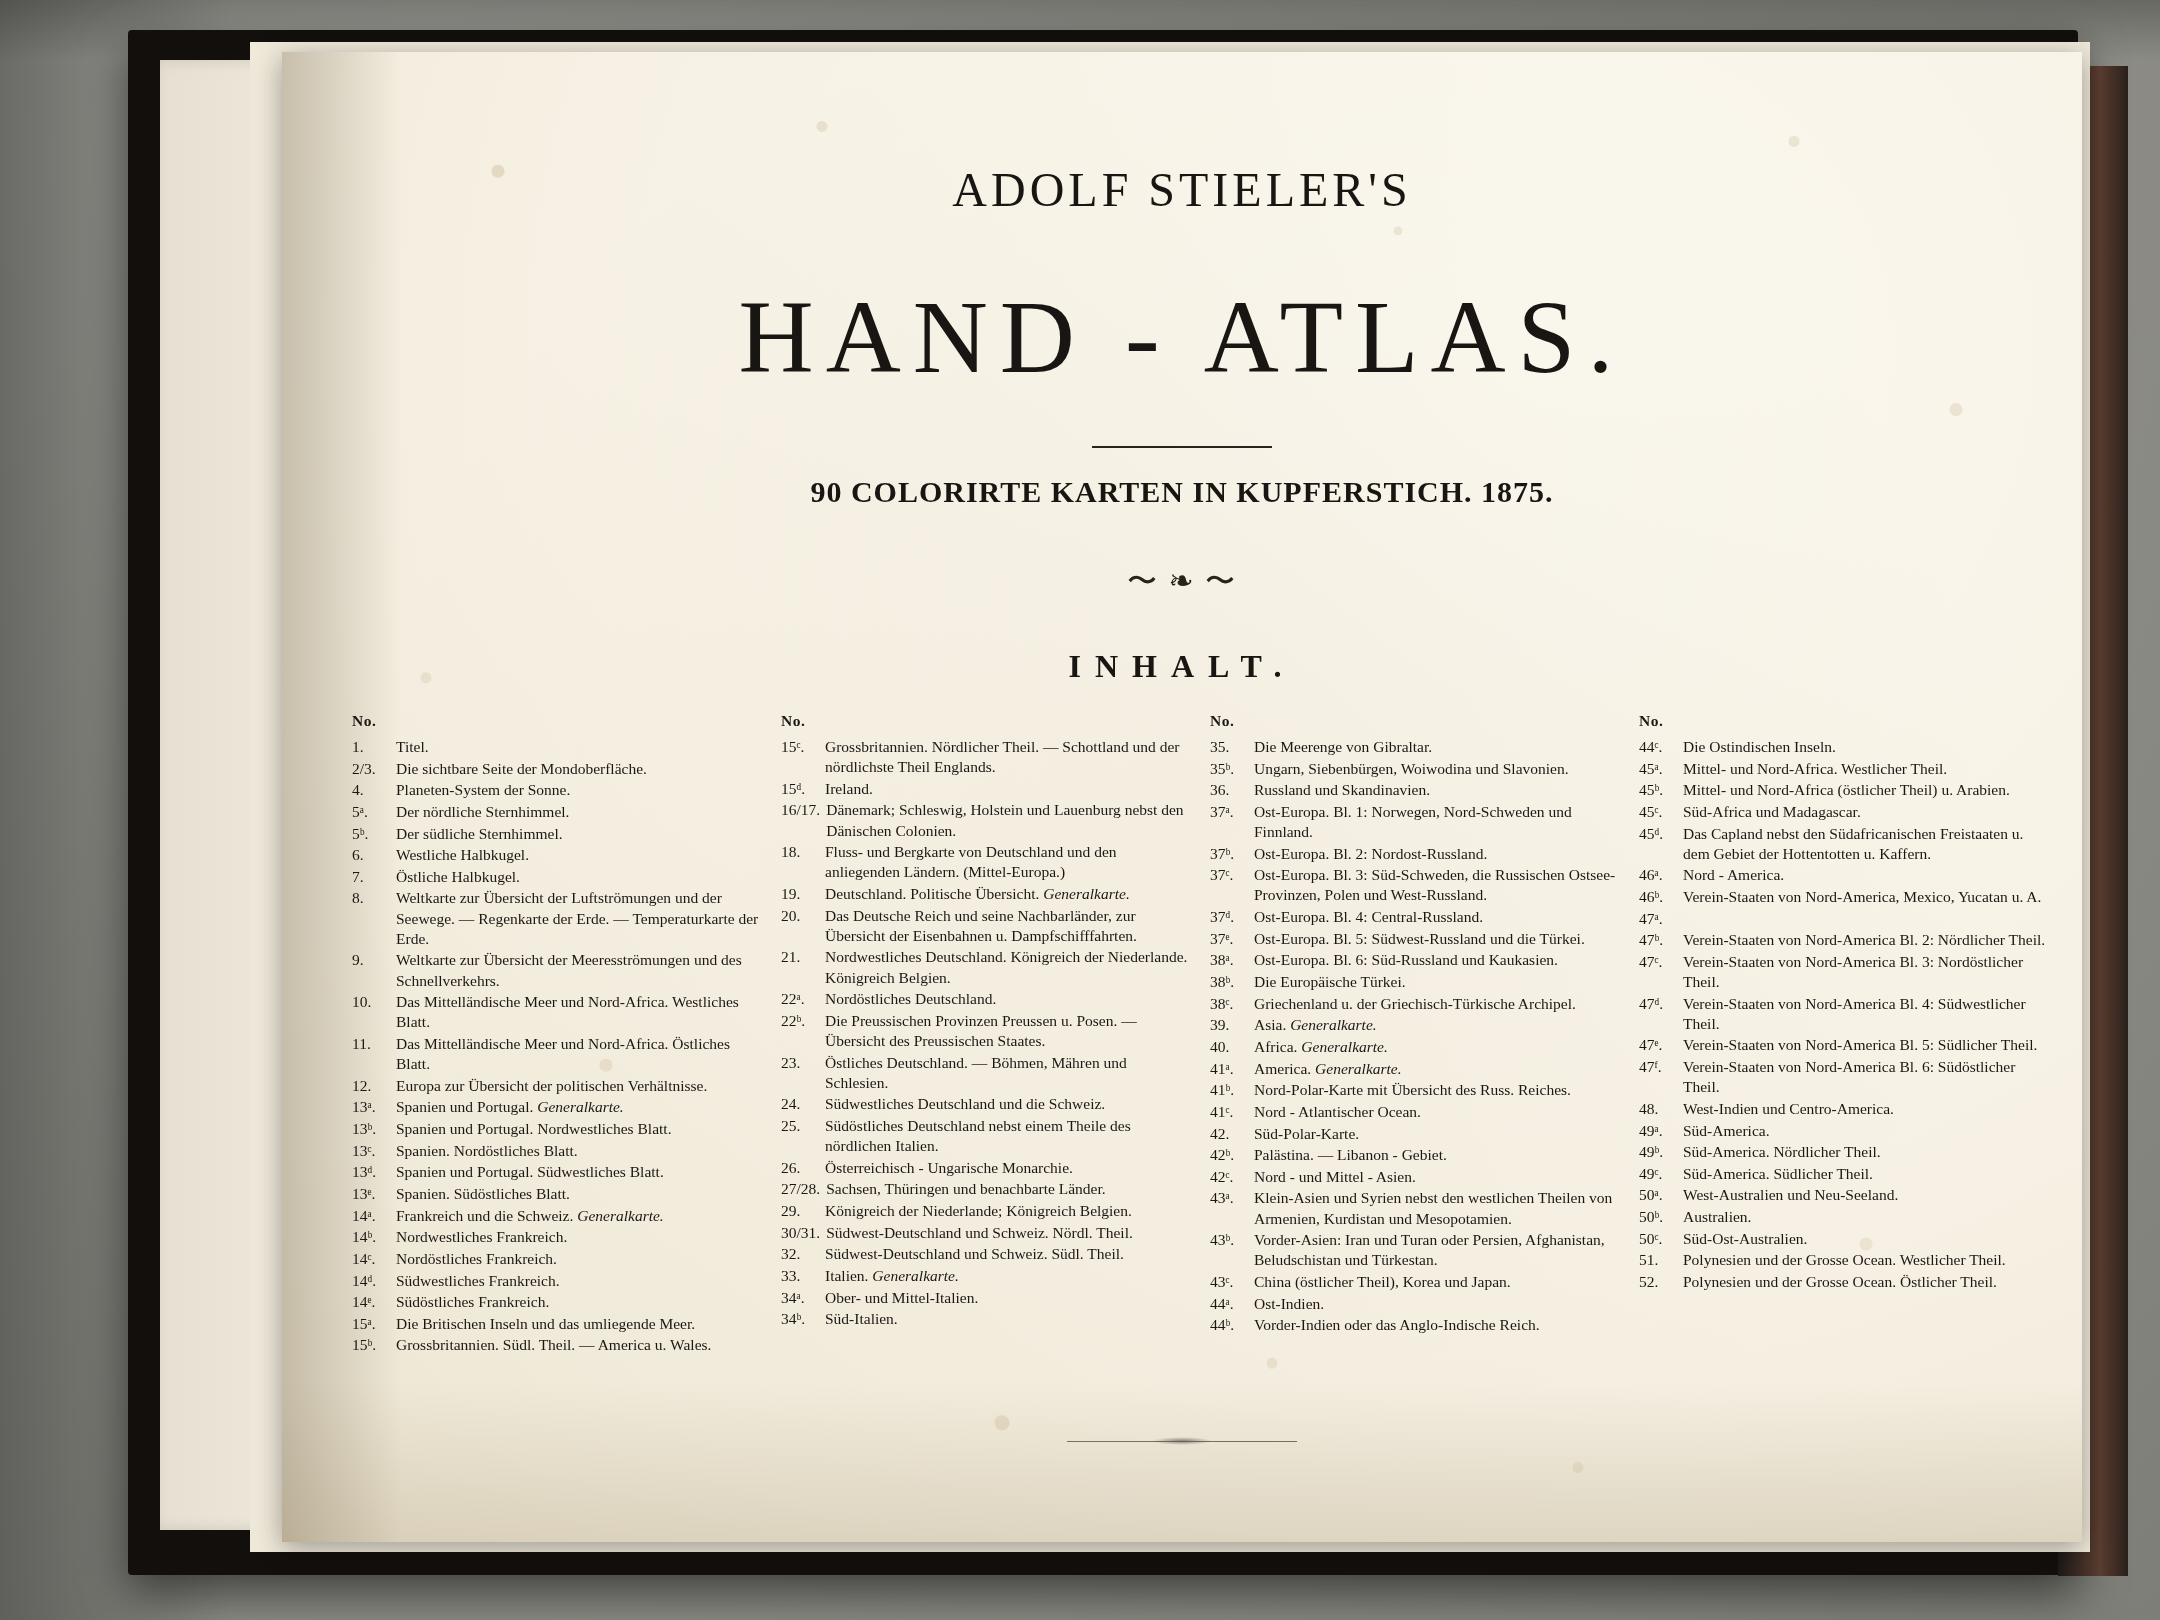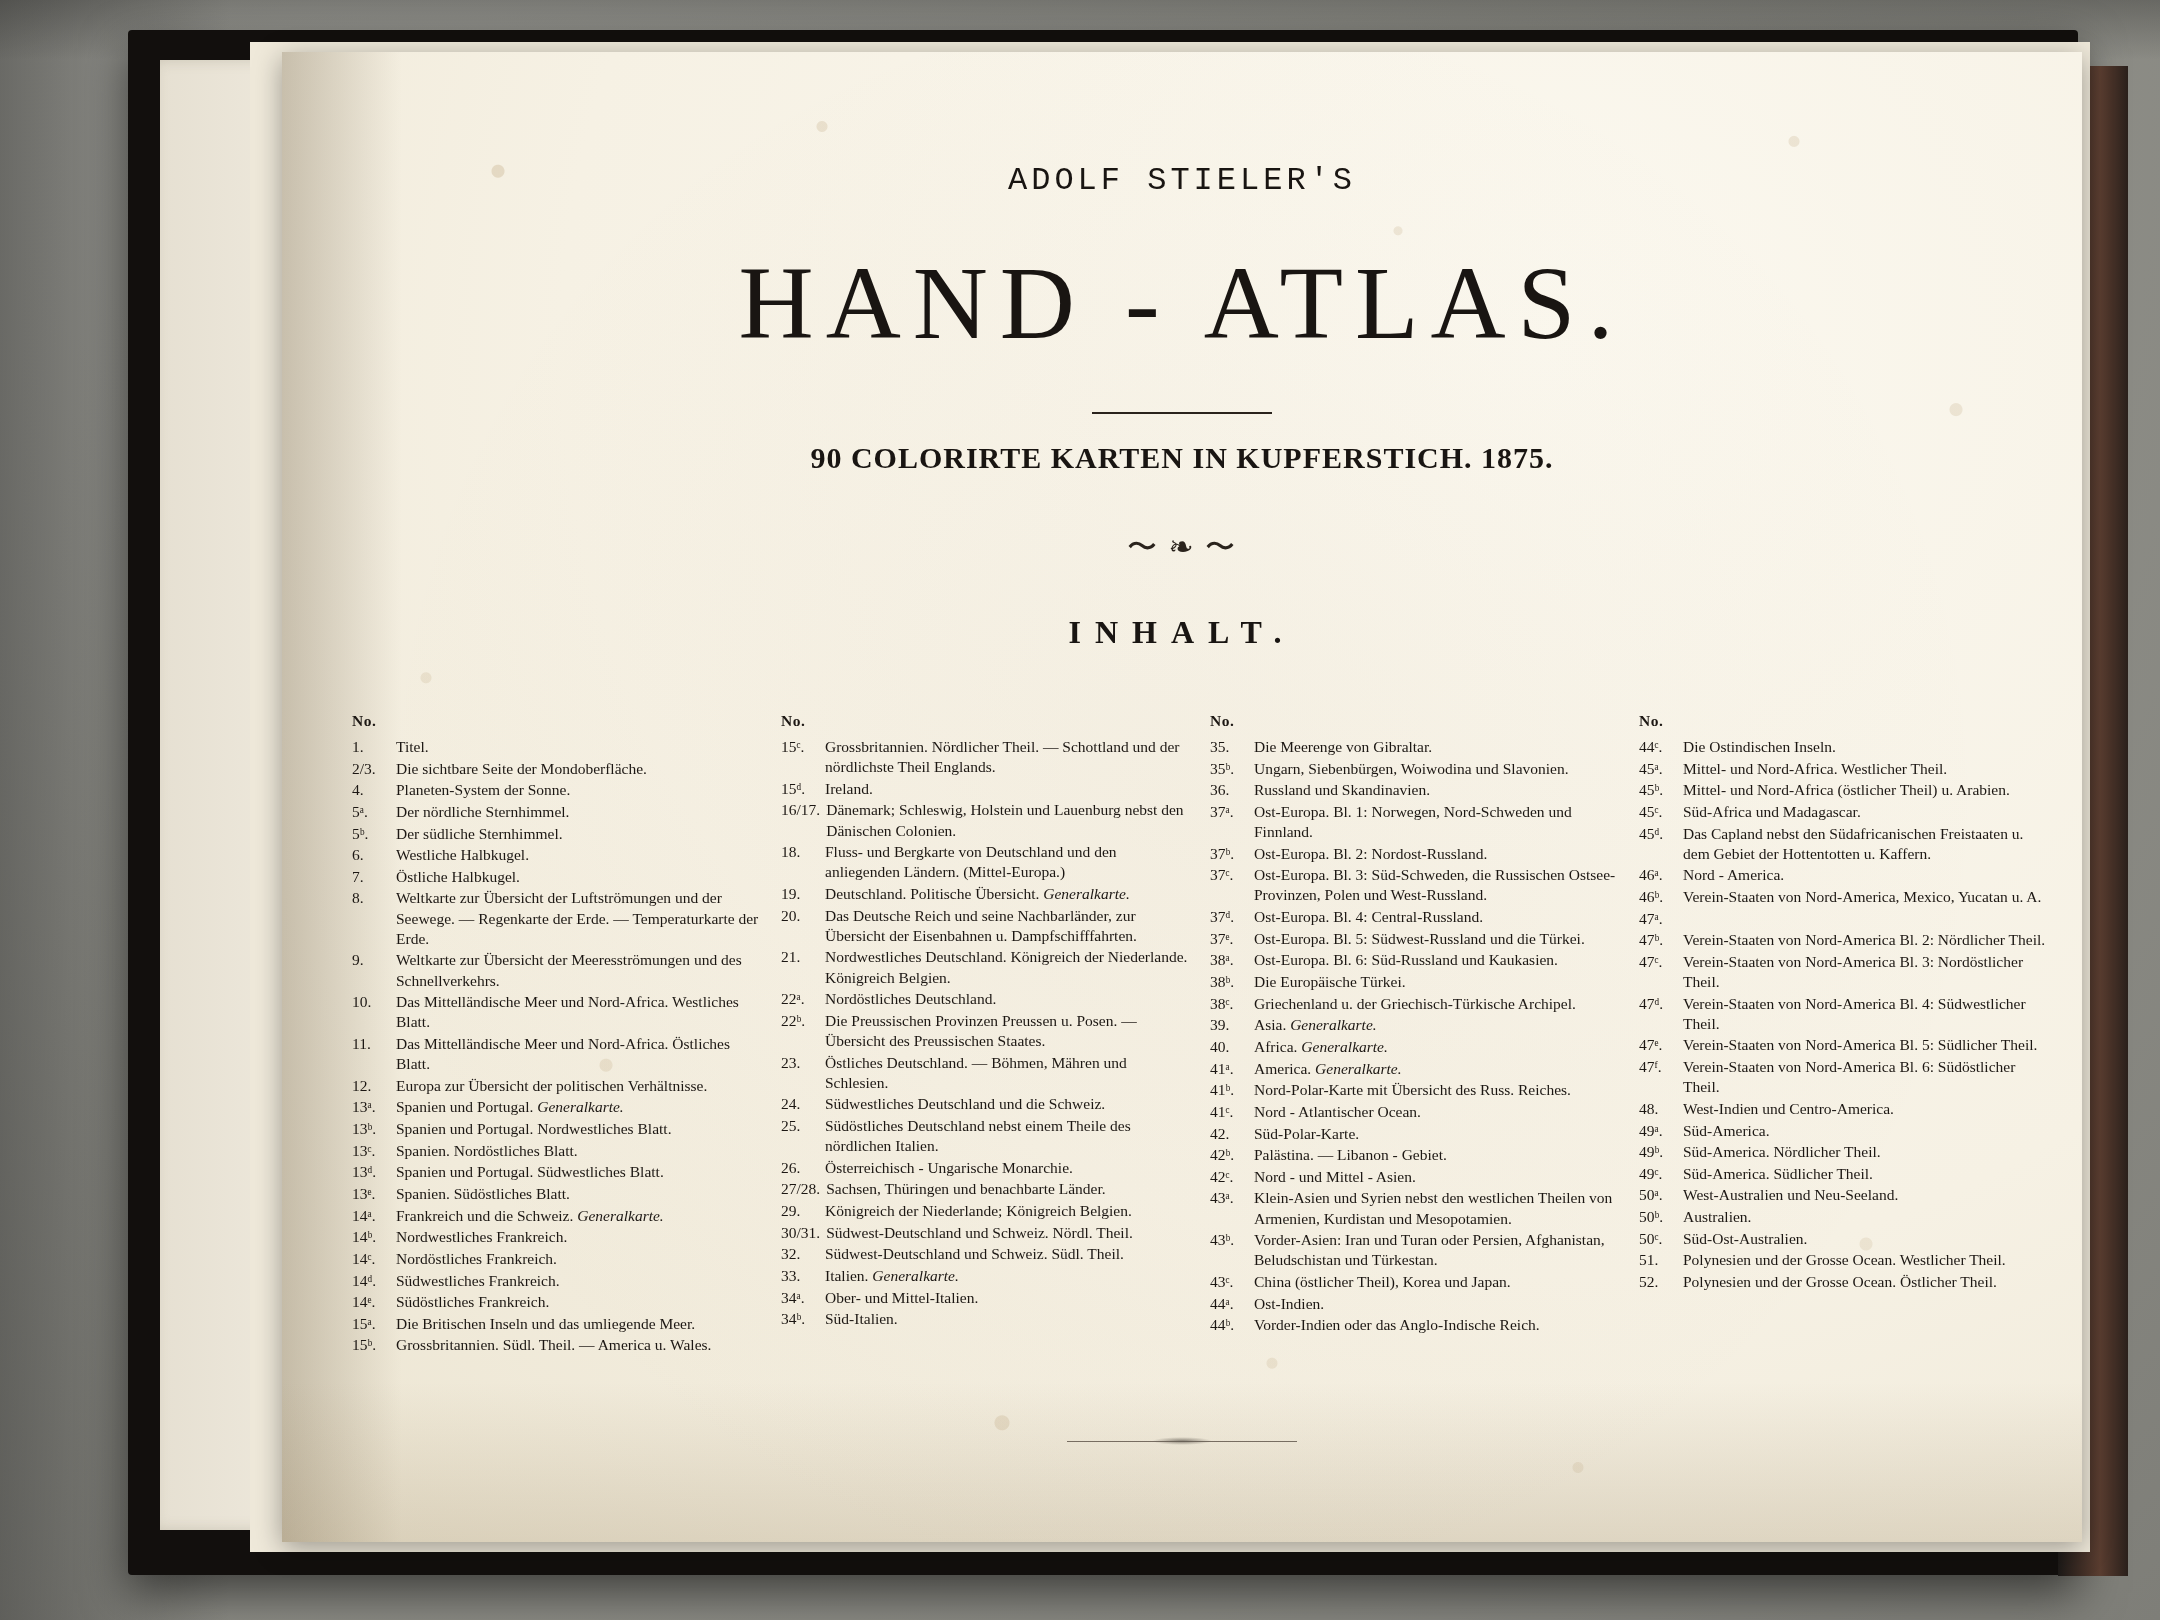--- a/index.html
+++ b/index.html
@@ -112,26 +112,26 @@
   }
 
   
   .title-block {
     position: absolute;
     left: 0; right: 0; top: 110px;
     text-align: center;
     color: #191512;
   }
   .author {
-    font-size: 32px;
+    font-size: 48px;
     letter-spacing: 4px;
-    font-family: Liberation Mono, monospace;
+    font-family: Liberation Serif, serif;
   }
   .main-title {
-    margin-top: 44px;
+    margin-top: 60px;
     font-size: 104px;
     letter-spacing: 12px;
     font-family: "Liberation Serif", serif;
     font-weight: normal;
     text-align: center;
   }
   .rule {
     width: 180px;
     height: 2px;
     background: #2a231c;

